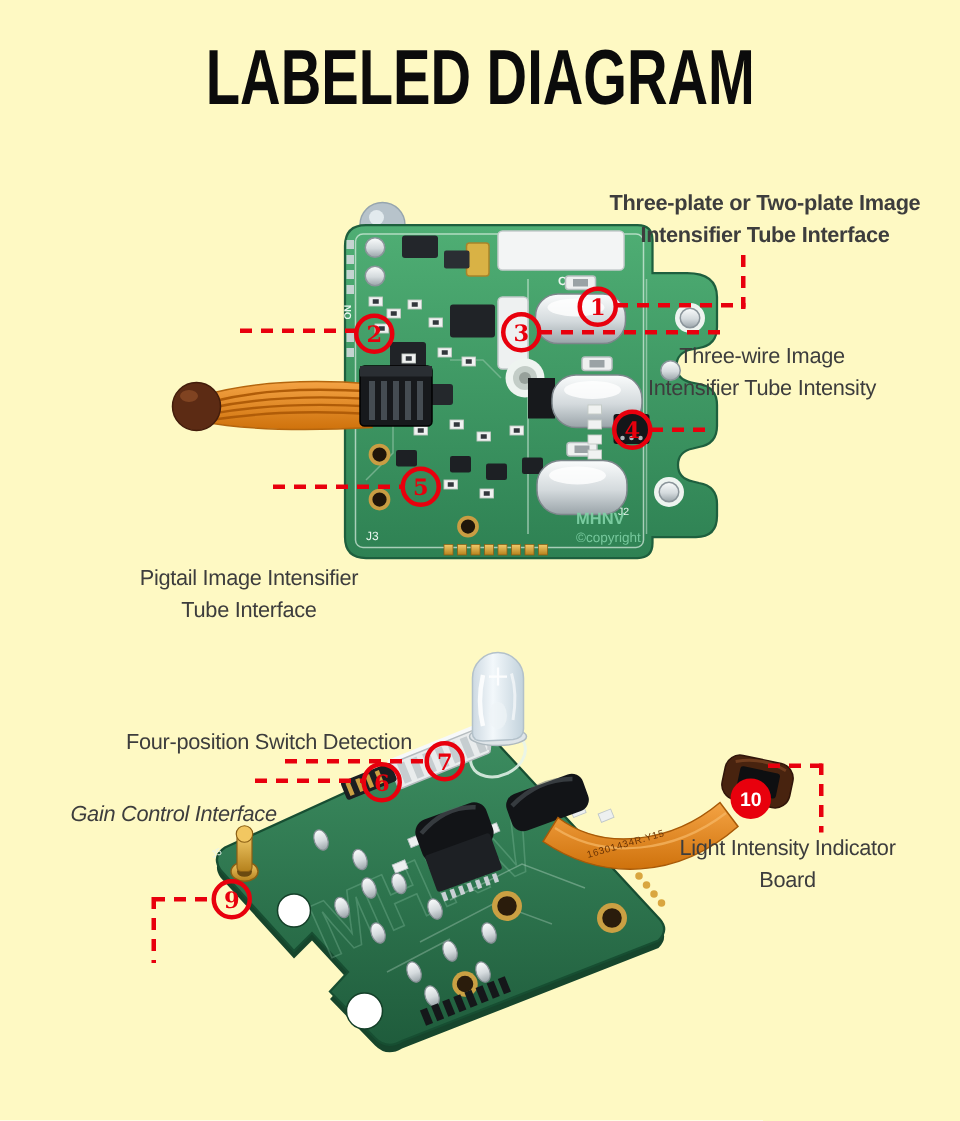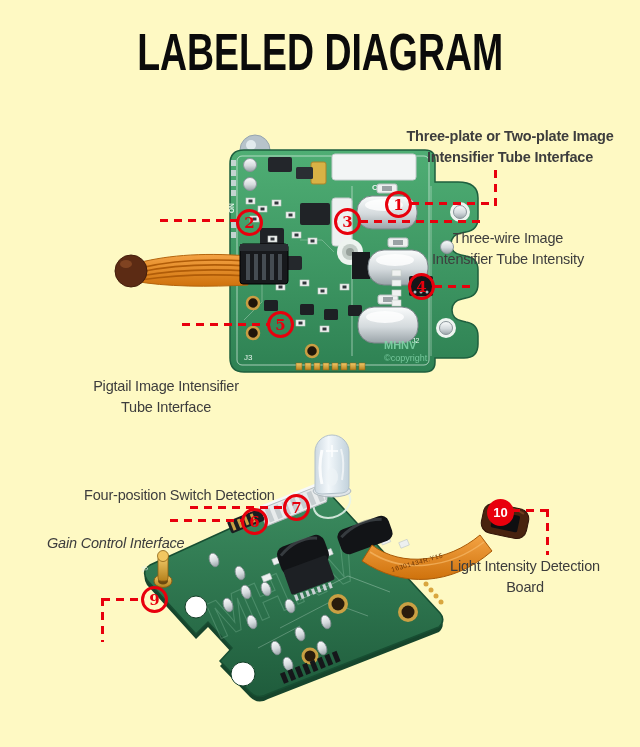--- a/index.html
+++ b/index.html
@@ -14,21 +14,21 @@
   .lbl.center{text-align:center;}
   .dash-h{position:absolute;z-index:2;height:3px;
           background:repeating-linear-gradient(90deg,#e8000d 0 8px,transparent 8px 14px);}
   .dash-v{position:absolute;z-index:2;width:3px;
           background:repeating-linear-gradient(180deg,#e8000d 0 8px,transparent 8px 14px);}
   .badge{position:absolute;z-index:3;width:27px;height:27px;box-sizing:border-box;
          border:3px solid #e8000d;border-radius:50%;color:#e8000d;background:transparent;
          display:flex;align-items:center;justify-content:center;
          font-weight:bold;font-size:15px;font-family:"DejaVu Serif",serif;}
   .badge.filled{background:#e8000d;color:#ffffff;border-color:#e8000d;font-size:13px;
-                font-family:"Liberation Sans",sans-serif;}
+                font-family:"Liberation Sans",sans-serif;margin-top:20px;}
   svg text{font-family:"Liberation Sans",sans-serif;}
 </style>
 </head>
 <body>
 
 <div class="stage">
 
   <div class="title">
     <span>LABELED DIAGRAM</span>
   </div>
@@ -385,16 +385,16 @@
   <div class="badge filled" style="left:487px;top:499px;">10</div>
 
   <div class="lbl center" style="left:396px;top:126px;width:228px;font-weight:bold;">Three-plate or Two-plate Image
 Intensifier Tube Interface</div>
   <div class="lbl center" style="left:402px;top:228px;width:212px;">Three-wire Image
 Intensifier Tube Intensity</div>
   <div class="lbl center" style="left:64px;top:328px;width:204px;margin-top:48px;">Pigtail Image Intensifier
 Tube Interface</div>
   <div class="lbl" style="left:84px;top:485px;">Four-position Switch Detection</div>
   <div class="lbl" style="left:47px;top:533px;font-style:italic;">Gain Control Interface</div>
-  <div class="lbl center" style="left:434px;top:556px;width:182px;">Light Intensity Detection
+  <div class="lbl center" style="left:434px;top:556px;width:182px;">Light Intensity Indicator
 Board</div>
 
 </div>
 
 </body></html>

